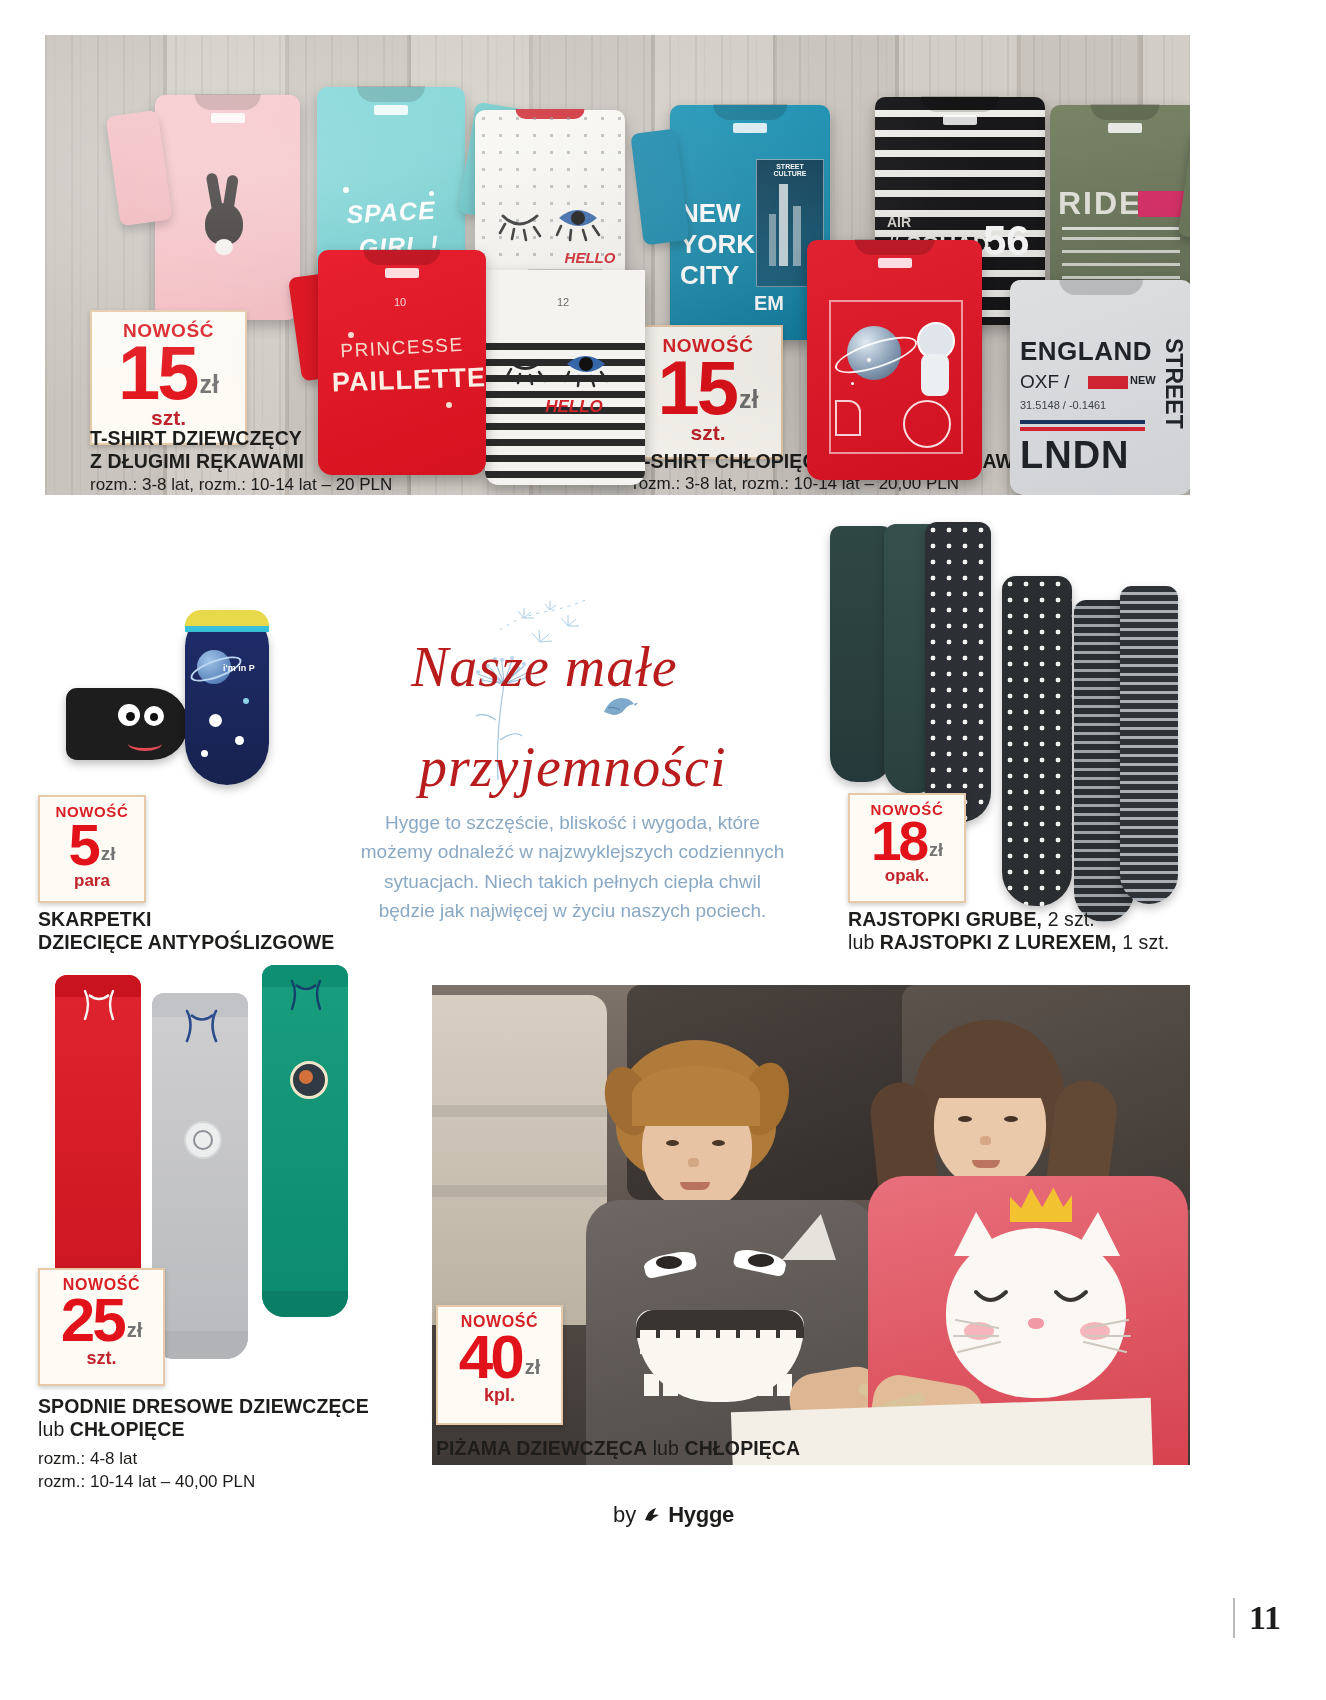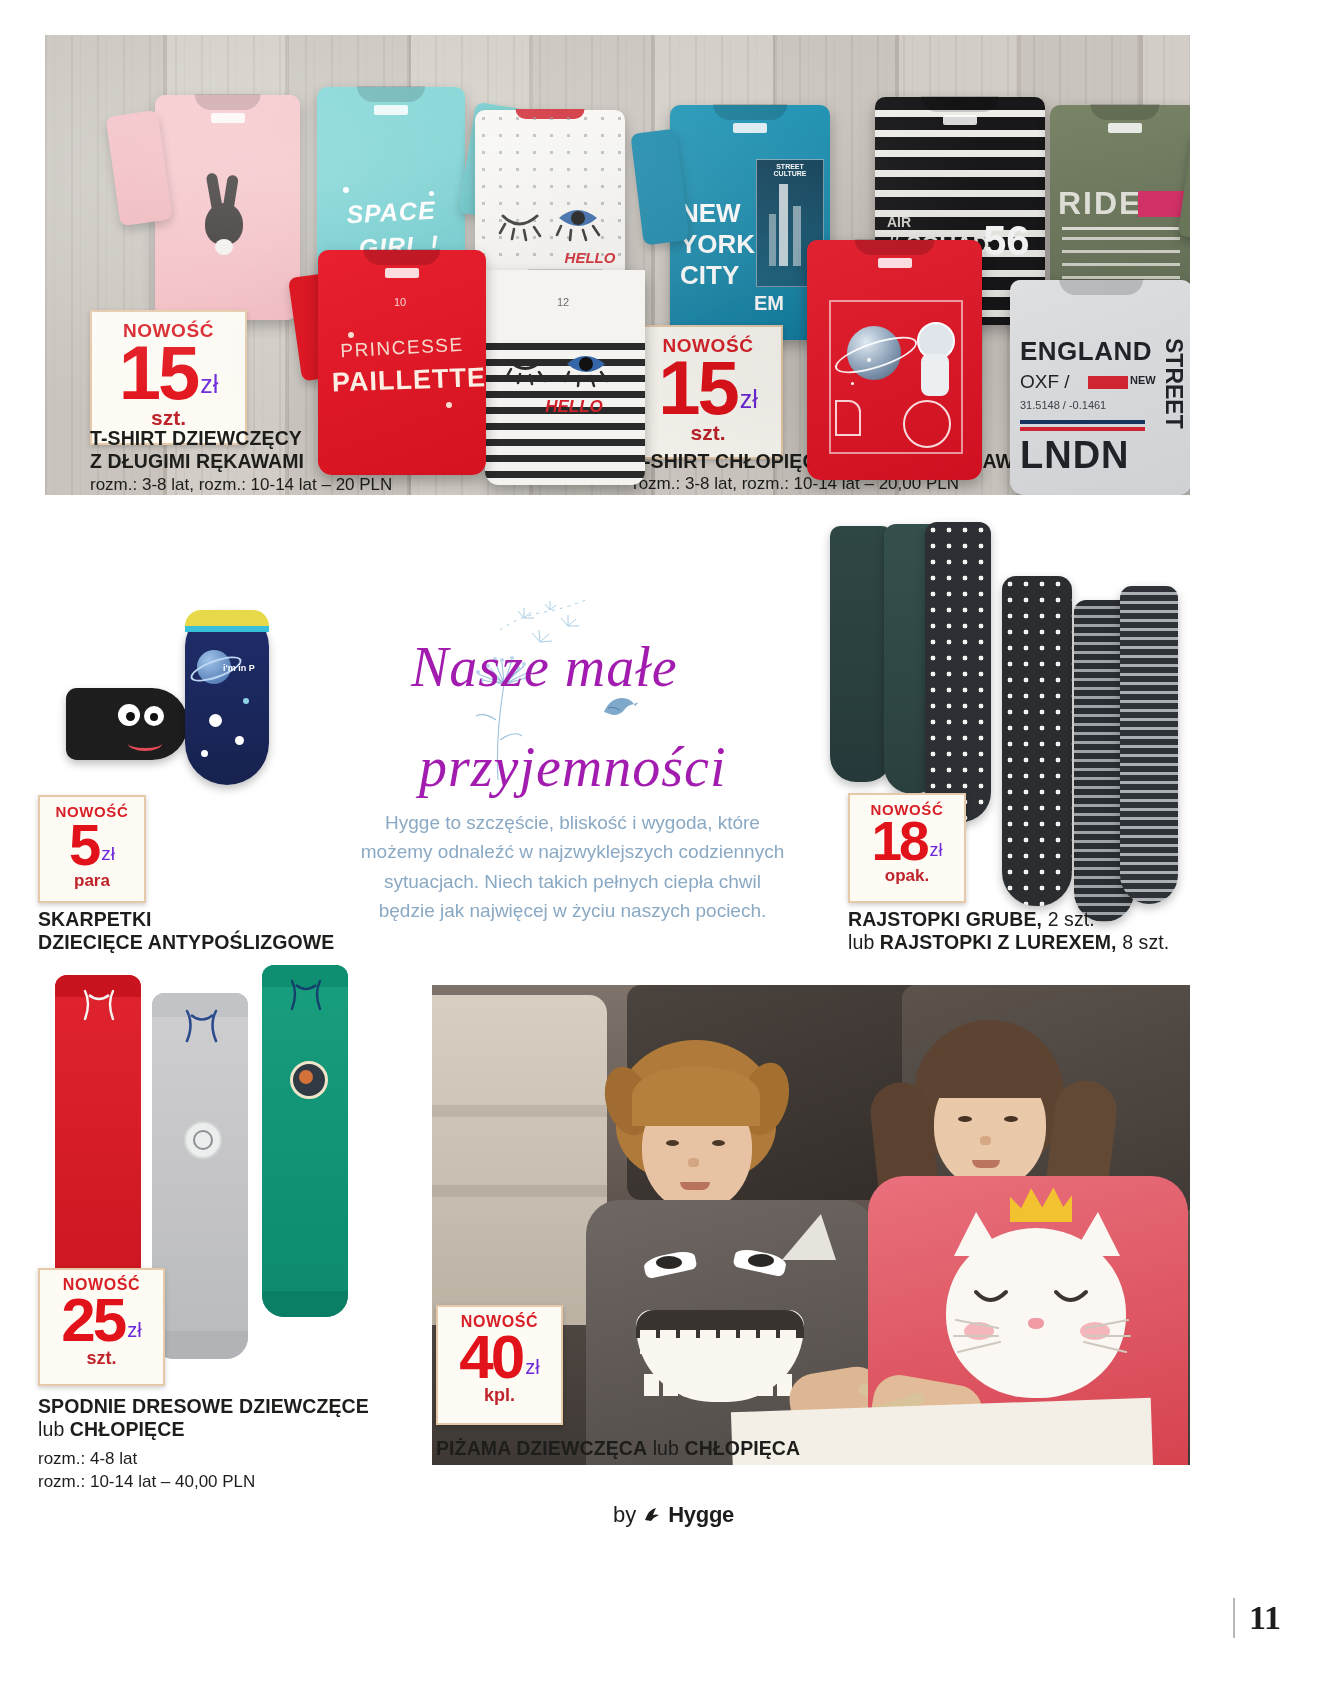--- a/index.html
+++ b/index.html
@@ -124,22 +124,22 @@
     line-height: 0.82;
     margin-top: 2px;
   }
   .badge .price {
     color: #e2121a;
     font-weight: bold;
     font-size: 76px;
     letter-spacing: -3px;
   }
   .badge .cur {
-    color: #6d28d9;
-    font-weight: normal;
+    color: #737373;
+    font-weight: bold;
     font-size: 25px;
     margin-left: 3px;
     margin-bottom: 10px;
   }
   .badge .unit {
     color: #c0232b;
     font-weight: bold;
     font-size: 21px;
     margin-top: 2px;
   }
@@ -168,21 +168,21 @@
     position: absolute;
     left: 383px;
     top: 615px;
     width: 420px;
     height: 170px;
   }
   .hygge-line1, .hygge-line2 {
     position: absolute;
     font-family: "Liberation Serif", serif;
     font-style: italic;
-    color: #a21caf;
+    color: #b91c1c;
     white-space: nowrap;
   }
   .hygge-line1 {
     left: 28px; top: 20px;
     font-size: 56px;
     letter-spacing: 1px;
   }
   .hygge-line2 {
     left: 36px; top: 88px;
     font-size: 56px;
@@ -561,21 +561,21 @@
       <span class="cur" style="font-size:18px; margin-bottom:6px;">zł</span>
     </div>
     <div class="unit" style="font-size:17px;">opak.</div>
   </div>
 
   <div class="cap" style="left:848px; top:908px; width:330px;">
     <div class="l1">
       <span>RAJSTOPKI GRUBE,</span><span class="reg"> 2 szt.</span>
     </div>
     <div class="l2">
-      <span class="reg">lub </span><span>RAJSTOPKI Z LUREXEM,</span><span class="reg"> 8 szt.</span>
+      <span class="reg">lub </span><span>RAJSTOPKI Z LUREXEM,</span><span class="reg"> 1 szt.</span>
     </div>
   </div>
 
   <div style="position:absolute;left:40px;top:965px;width:370px;height:420px;">
 
     <div class="pants" style="left:15px; top:10px; width:86px; height:358px; border-radius:12px 12px 22px 22px; background:linear-gradient(180deg,#e0242f,#c9141f);">
       <div style="position:absolute;left:0;top:0;width:100%;height:22px;background:#c9141f;border-radius:12px 12px 0 0;"></div>
       <svg style="position:absolute;left:22px;top:14px;" width="46" height="34" viewBox="0 0 46 34">
         <path d="M8 2 q6 12 0 28 M36 2 q-6 12 0 28" stroke="#f6f4f0" stroke-width="2.4" fill="none" stroke-linecap="round"></path>
         <path d="M12 6 q10 8 20 0" stroke="#f6f4f0" stroke-width="2.4" fill="none"></path>

